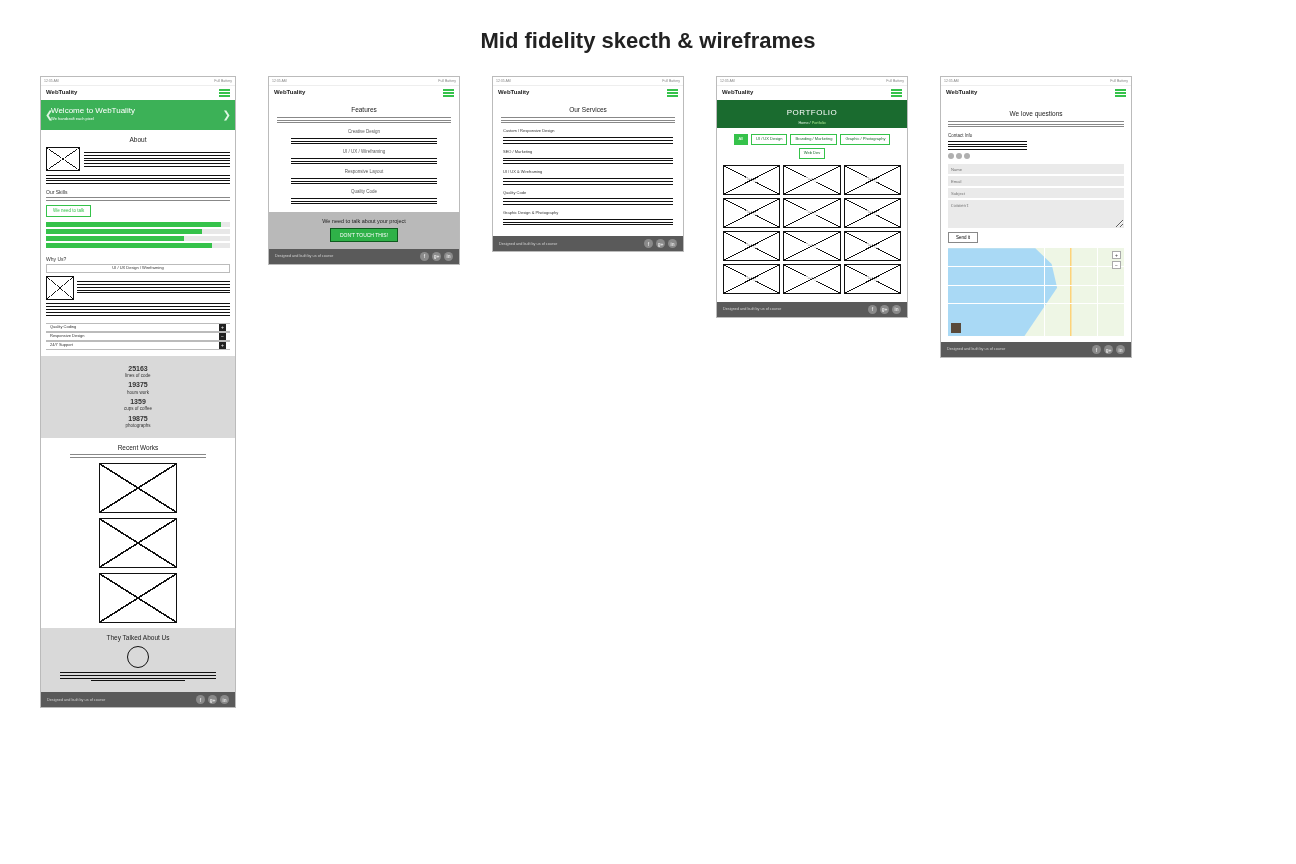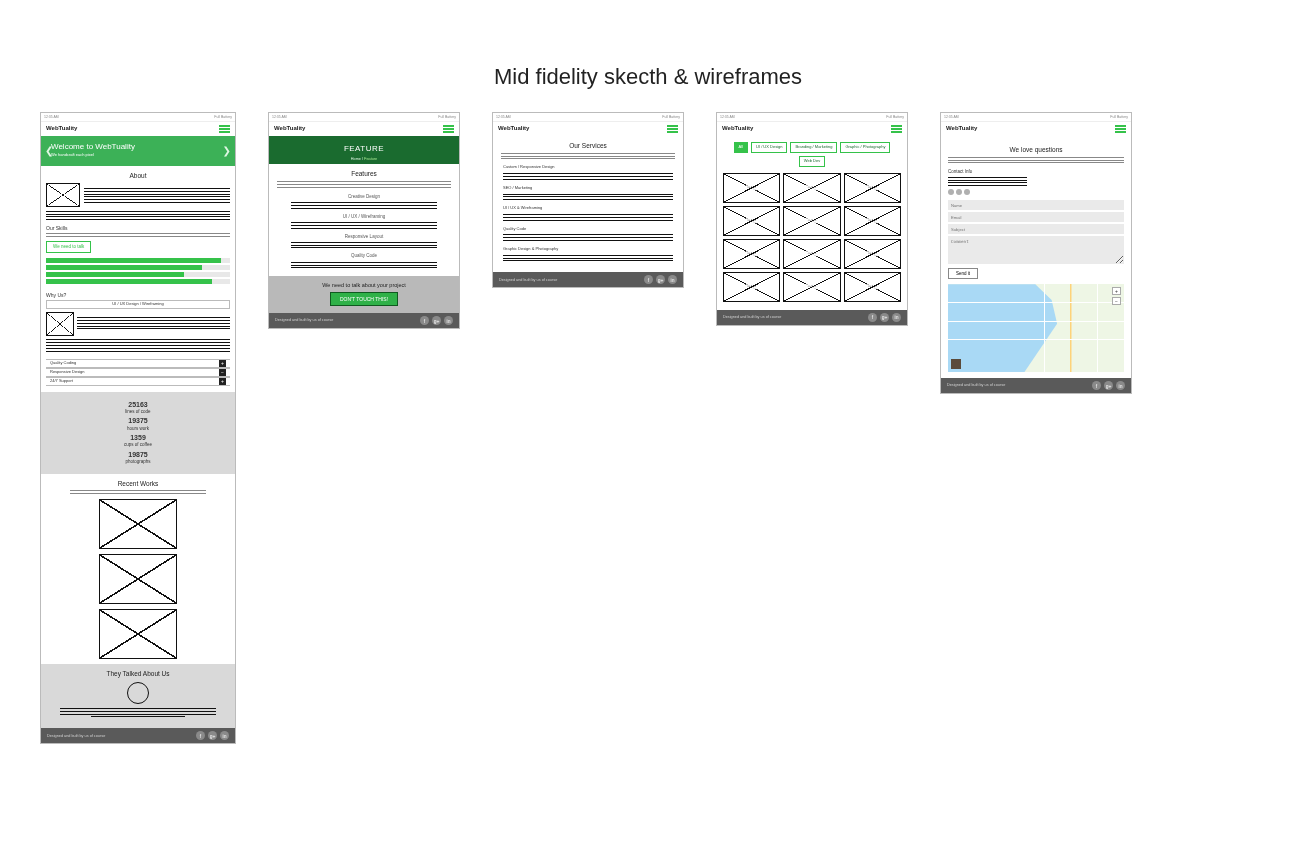--- a/index.html
+++ b/index.html
@@ -1,17 +1,17 @@
 <!DOCTYPE html>
 <html><head>
 <meta charset="utf-8">
 <style>
   * { box-sizing: border-box; margin: 0; padding: 0; }
   body { font-family: "Helvetica Neue", Arial, sans-serif; background: #fff; width: 1296px; }
-  .page-title { text-align: center; font-size: 22px; font-weight: 400; padding: 40px 0 22px; color: #222; margin-top: 24px; }
+  .page-title { text-align: center; font-size: 22px; font-weight: 700; padding: 28px 0 22px; color: #222; }
   .canvas { display: flex; gap: 32px; padding: 0 40px 40px; align-items: flex-start; }
 
   .frame { background: #fff; border: 1px solid #bbb; width: 192px; flex: none; font-size: 5px; color: #333; line-height: 1.2; }
   .frame.tall { width: 196px; }
 
   
   .statusbar { height: 9px; background: #fff; display: flex; justify-content: space-between; align-items: center; padding: 0 3px; font-size: 3.5px; color: #888; border-bottom: 1px solid #eee; }
   .brandbar { height: 14px; display: flex; justify-content: space-between; align-items: center; padding: 0 5px; background: #fff; }
   .brandbar .logo { font-weight: 700; font-size: 6px; color: #222; }
   .hamburger { width: 11px; height: 8px; display: flex; flex-direction: column; justify-content: space-between; }
@@ -257,24 +257,20 @@
         <span>Full Battery</span>
       </div>
     <div class="brandbar">
         <span class="logo">WebTuality</span>
         <span class="hamburger">
           <span></span>
           <span></span>
           <span></span>
         </span>
       </div>
-    <div class="greenband">
-      <div class="pg">FEATURE</div>
-      <div class="crumb"><span>Home / </span><b>Feature</b></div>
-    </div>
     <div class="section-h">Features</div>
     <div class="textlines light" style="margin:2px 8px 6px;">
         <span></span>
         <span></span>
         <span></span>
       </div>
 
     <div style="padding:0 22px;">
       <div class="sub-h">Creative Design</div>
       <div class="textlines">
@@ -385,20 +381,24 @@
         <span>Full Battery</span>
       </div>
     <div class="brandbar">
         <span class="logo">WebTuality</span>
         <span class="hamburger">
           <span></span>
           <span></span>
           <span></span>
         </span>
       </div>
+    <div class="greenband">
+      <div class="pg">PORTFOLIO</div>
+      <div class="crumb"><span>Home / </span><b>Portfolio</b></div>
+    </div>
     <div class="filters">
       <span class="filter active">All</span>
       <span class="filter">UI / UX Design</span>
       <span class="filter">Branding / Marketing</span>
       <span class="filter">Graphic / Photography</span>
       <span class="filter">Web Dev</span>
     </div>
     <div class="pgrid">
       <div class="ph pcell">
           <span class="cap">— • —</span>

